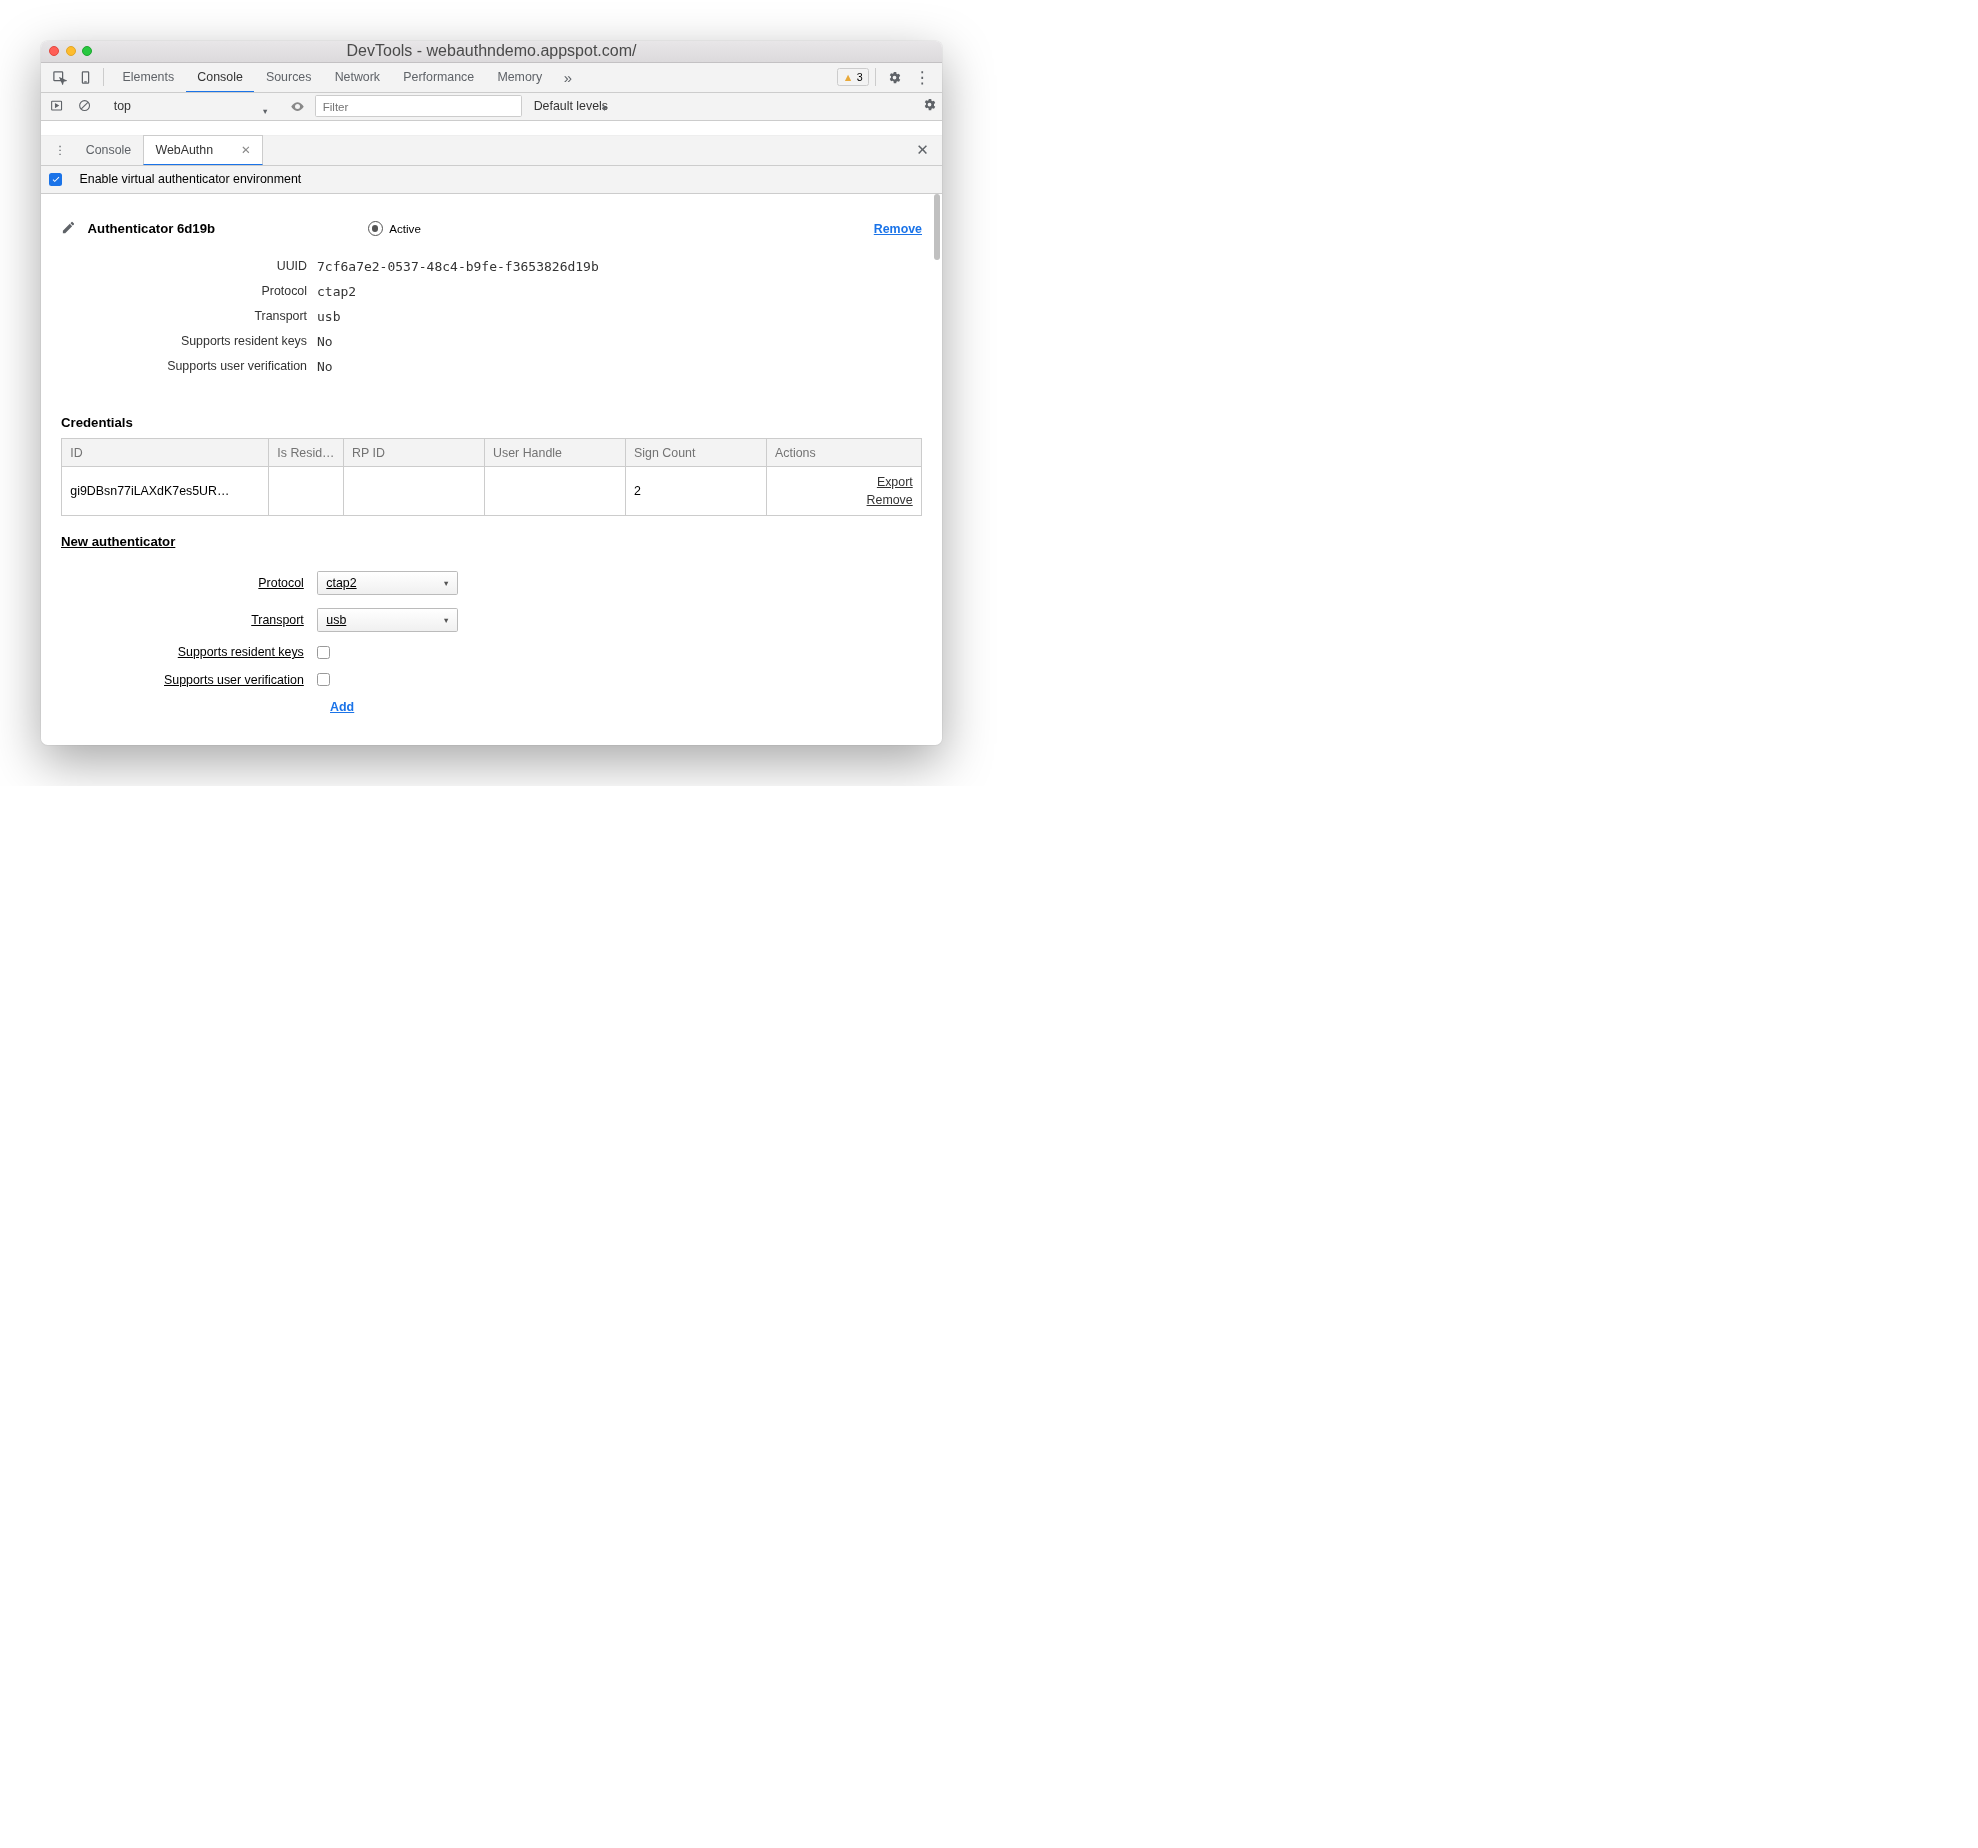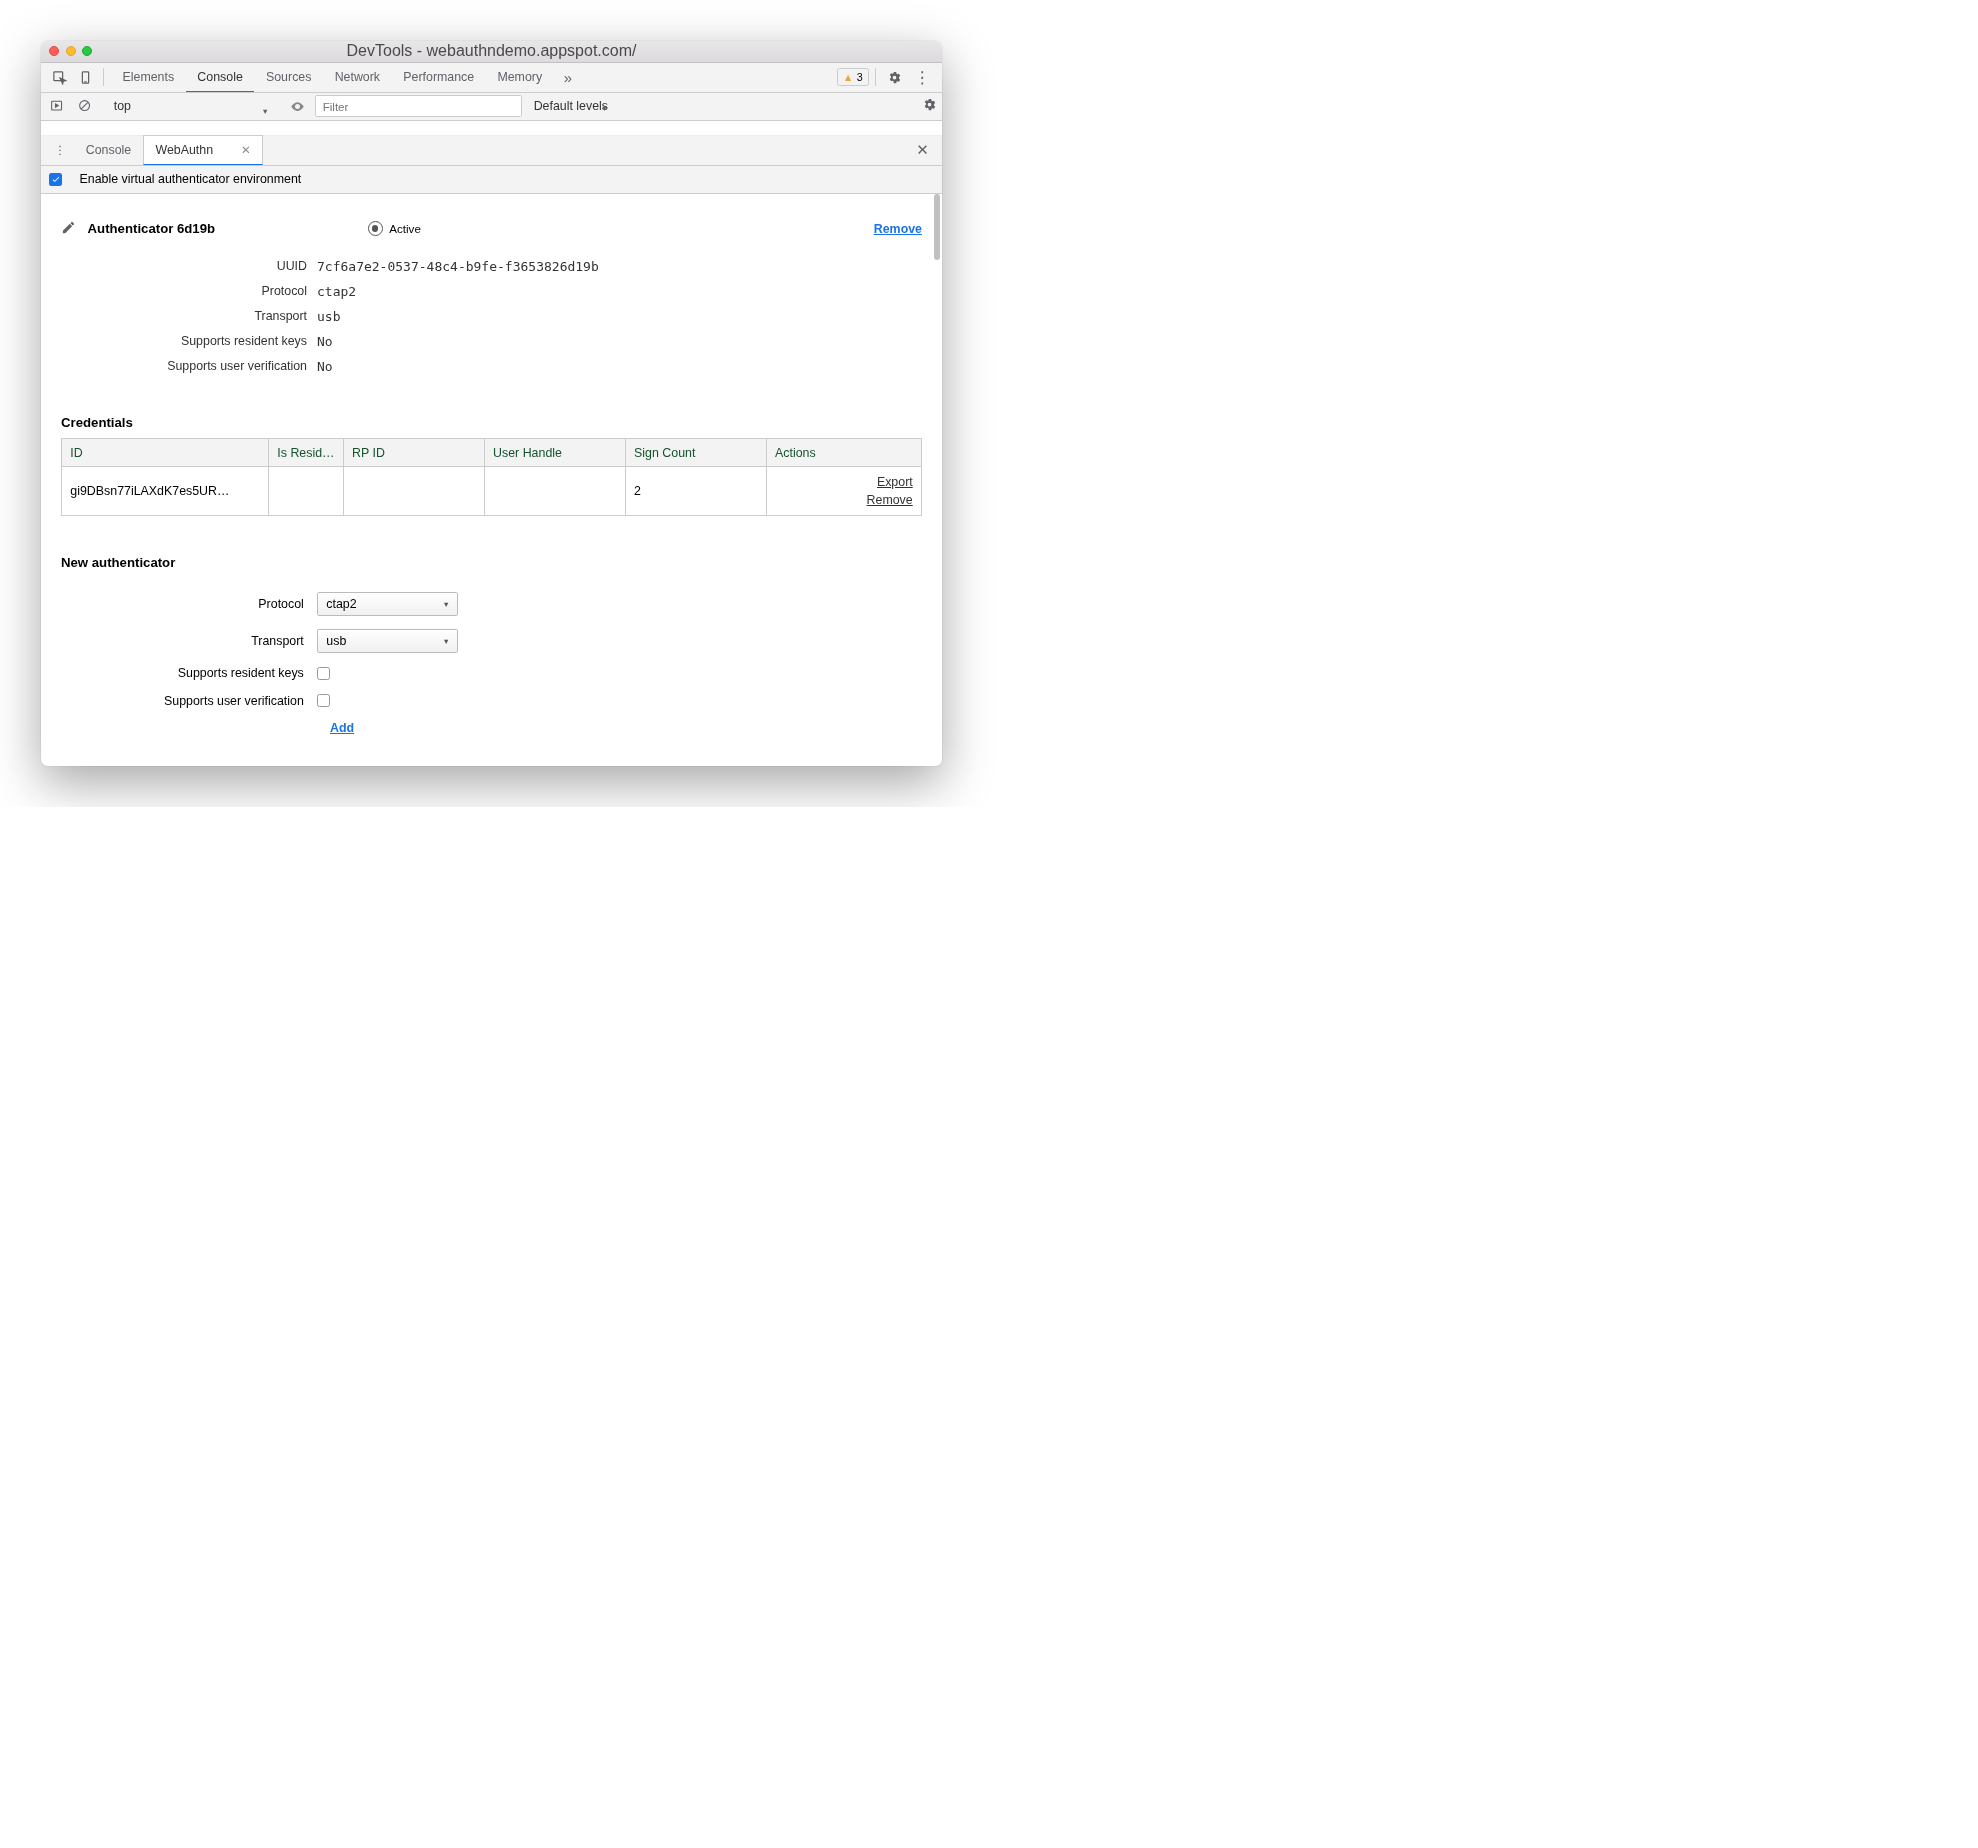--- a/index.html
+++ b/index.html
@@ -90,30 +90,30 @@
 .radio-wrap { display:flex; align-items:center; gap:6.6px; margin-left:141px;}
 .radio { width:15px; height:15px; border:1.7px solid #555; border-radius:50%; display:flex; align-items:center; justify-content:center;}
 .radio .inner { width:6.6px; height:6.6px; background:#555; border-radius:50%;}
 .remove-link { margin-left:auto; color:#1a73e8; text-decoration:underline; font-weight:600; font-size:12.4px;}
 .prop-grid { margin-left:33px; margin-bottom:36px;}
 .prop-row { display:flex; align-items:center; padding:5px 0;}
 .prop-label { width:223px; text-align:right; padding-right:10px; font-size:12.4px; color:#333;}
 .prop-val { font-family: Menlo, Monaco, monospace; font-size:13px; color:#333;}
 .cred-heading { font-weight:700; font-size:13.2px; margin:15px 0 8.3px;}
 .cred-table { width:100%; border-collapse:collapse; border:0.8px solid #ccc;}
-.cred-table th { background:#f3f3f3; border:0.8px solid #ccc; padding:6.6px 8.3px; text-align:left; font-weight:400; font-size:12.4px; color:#14532d;}
+.cred-table th { background:#f3f3f3; border:0.8px solid #ccc; padding:6.6px 8.3px; text-align:left; font-weight:400; font-size:12.4px; color:#737373;}
 .cred-table td { border:0.8px solid #ccc; padding:6.6px 8.3px; font-size:12.4px; vertical-align:middle;}
 .col-id { width:207px;}
 .col-resid { width:74px;}
 .col-rp { width:141px;}
 .col-uh { width:141px;}
 .col-sc { width:141px;}
 .actions-cell { text-align:right;}
 .action-link { text-decoration:underline; color:#333; display:block; padding:1.7px 0;}
-.new-auth { margin-top:39px;}
+.new-auth { margin-top:18px;text-decoration:underline;}
 .new-auth-title { font-weight:700; font-size:13.2px; margin-bottom:15px;}
 .form-row { display:flex; align-items:center; padding:6.6px 0;}
 .form-label { width:256px; text-align:right; padding-right:13.2px; font-size:12.4px;}
 .form-select { border:0.8px solid #bbb; border-radius:1.7px; padding:4.1px 23px 4.1px 8.3px; font-size:12.4px; min-width:141px; background:linear-gradient(#fff,#f0f0f0);}
 .form-select-wrap { position:relative; display:inline-block;}
 .form-select-wrap::after { content:"▼"; font-size:7.4px; position:absolute; right:8.3px; top:50%; transform:translateY(-50%); pointer-events:none; color:#555;}
 .form-checkbox { width:13.2px; height:13.2px; border:0.8px solid #999; border-radius:2.5px; background:#fff;}
 .add-link { color:#1a73e8; text-decoration:underline; font-weight:600; font-size:12.4px; margin-left:269px;}
 .ellip { white-space:nowrap; overflow:hidden; text-overflow:ellipsis;}
 </style>

